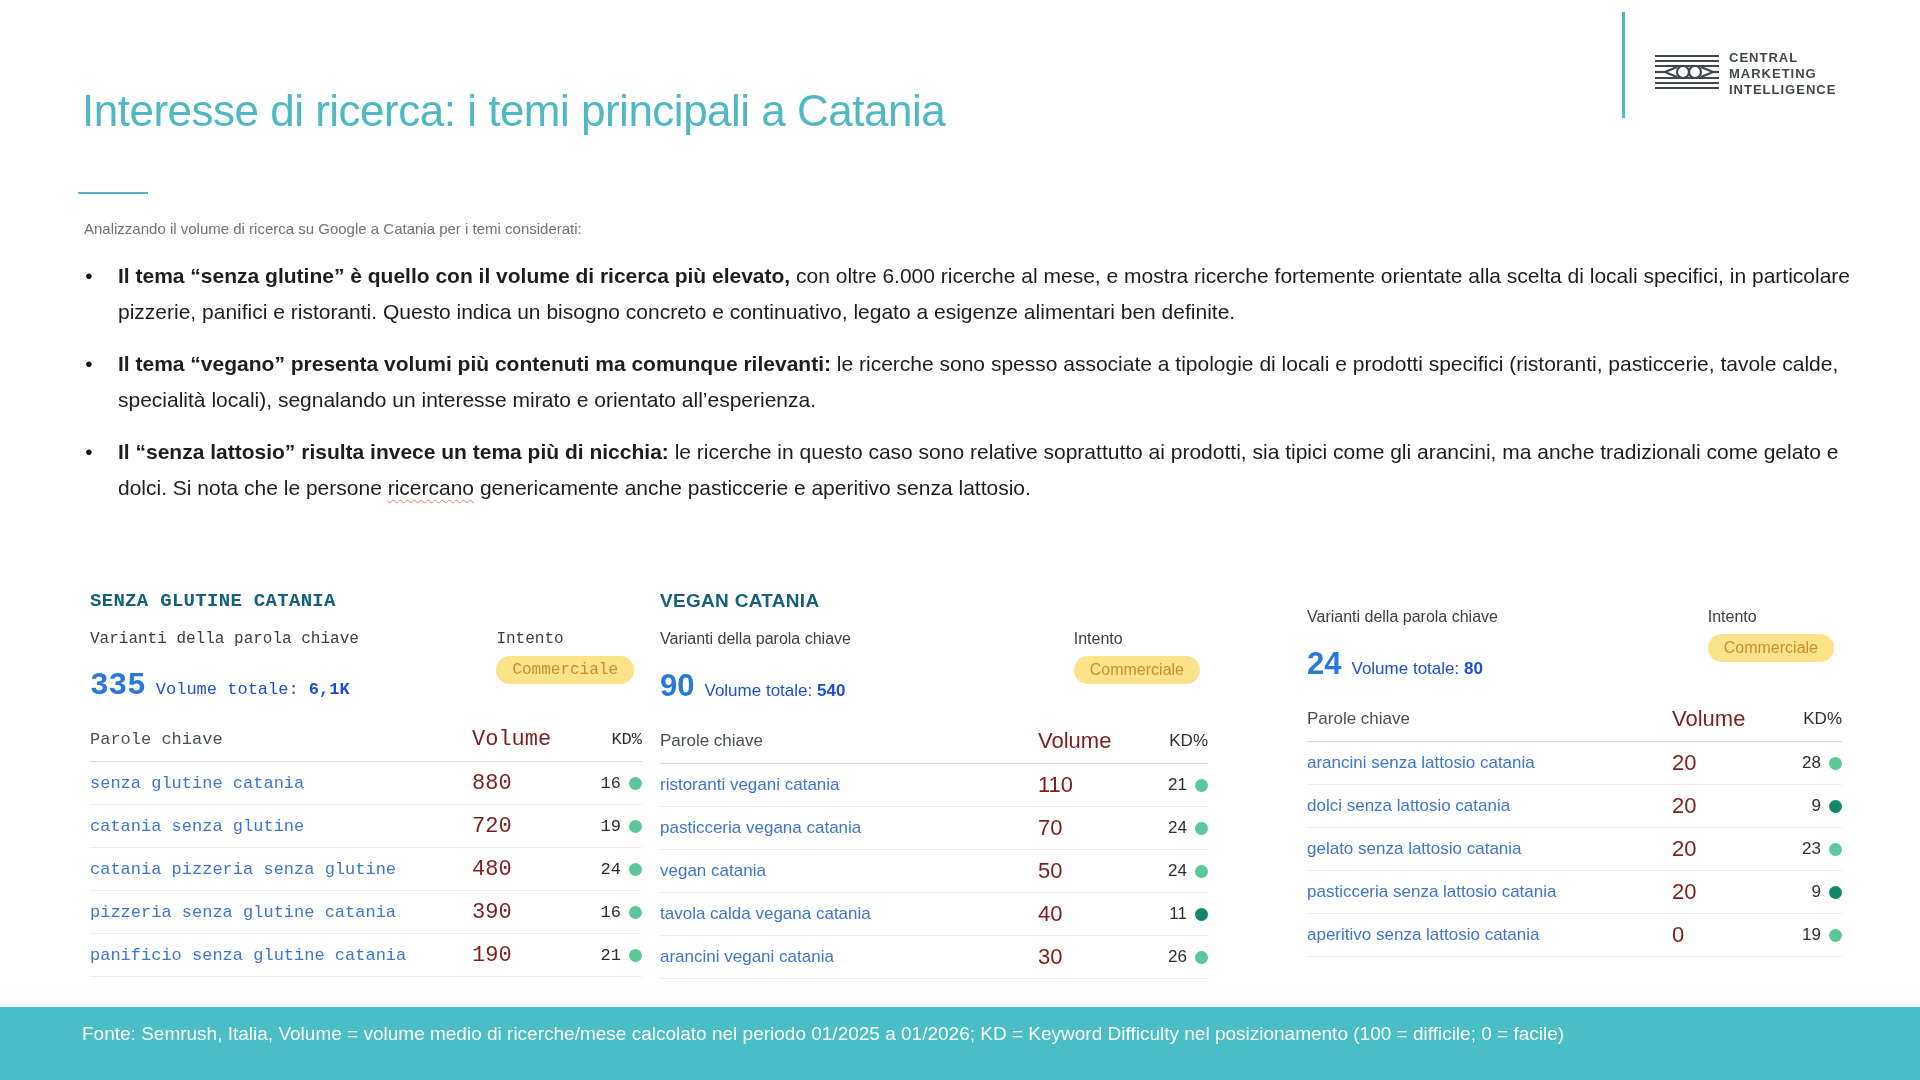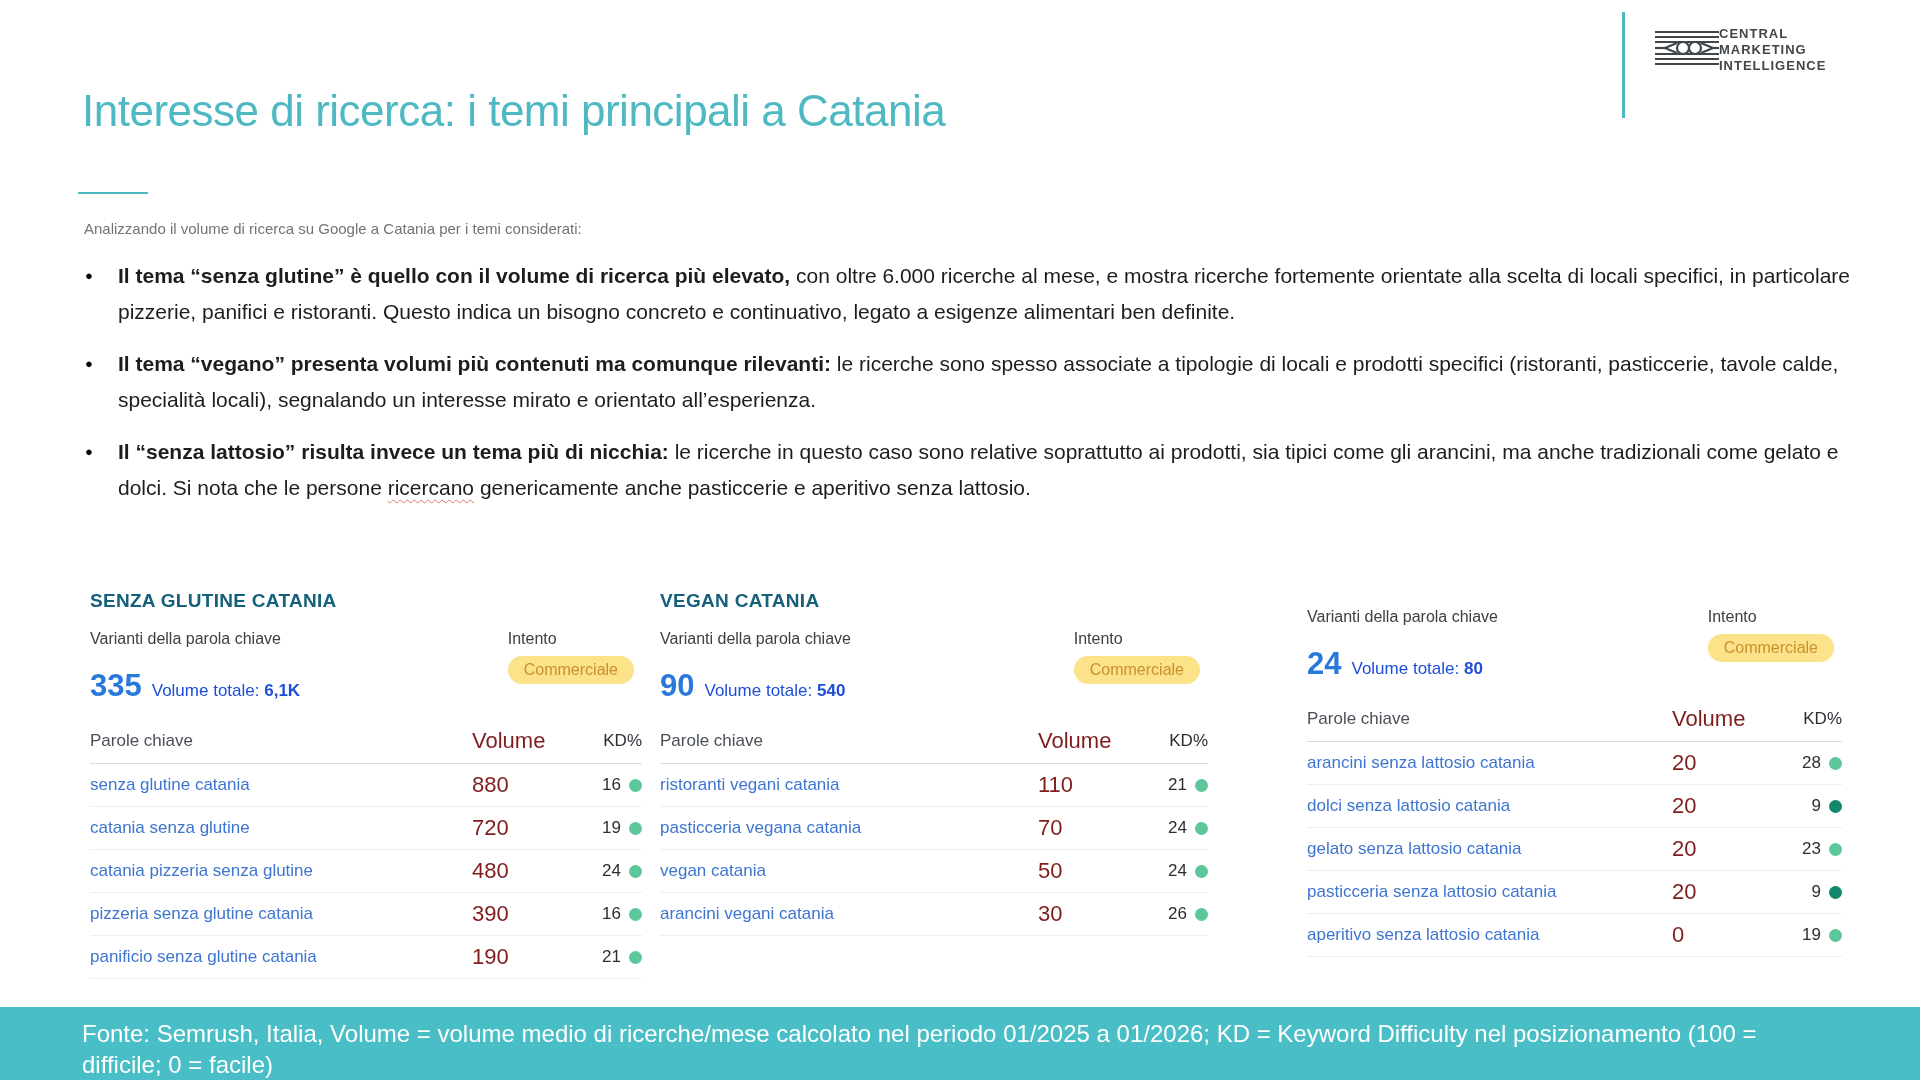--- a/index.html
+++ b/index.html
@@ -7,21 +7,21 @@
   body {
     position:relative;
     background:#ffffff;
     font-family:"Liberation Sans", sans-serif;
     color:#1d1d1f;
     overflow:hidden;
   }
 
   
   .logo-sep { position:absolute; left:1622px; top:12px; width:3px; height:106px; background:#4FB9C3; }
-  .logo { position:absolute; left:1655px; top:26px; display:flex; align-items:center; }
+  .logo { position:absolute; left:1655px; top:50px; display:flex; align-items:center; gap:10px; }
   .logo-text { display:flex; flex-direction:column; }
   .logo-text span {
     font-size:13px; font-weight:bold; letter-spacing:1px; line-height:16px; color:#41464b;
   }
   .slide-title {
     position:absolute; left:82px; top:86px;
     font-size:44px; font-weight:400; letter-spacing:-0.5px;
     color:#4FB9C3; white-space:nowrap;
   }
   .title-rule { position:absolute; left:78px; top:192px; width:70px; height:2px; background:#4FB9C3; }
@@ -50,21 +50,21 @@
     text-decoration:underline;
     text-decoration-style:wavy;
     text-decoration-color:#e07a6d;
     text-decoration-thickness:1px;
     text-underline-offset:4px;
   }
 
   
   .tables-row { position:absolute; top:590px; left:0; width:1920px; height:390px; }
   .kw-card { position:absolute; top:0; }
-  .kw-card.t0 { left:90px;  width:552px; }
+  .kw-card.t0 { left:90px;  width:552px;font-family:Liberation Mono, monospace; }
   .kw-card.t1 { left:660px; width:548px; }
   .kw-card.t2 { left:1307px; width:535px; }
 
   .kw-title { font-size:19px; font-weight:bold; color:#15607B; letter-spacing:0.3px; }
   .kw-meta { display:flex; justify-content:space-between; margin-top:18px; padding-right:8px; }
   .meta-label { font-size:16px; color:#3c4043; }
   .variants-line { display:flex; align-items:baseline; gap:10px; margin-top:20px; }
   .variants-count { font-size:31px; font-weight:bold; color:#2979DB; }
   .volume-total-label { font-size:17px; color:#1d4ed8; }
   .volume-total-value { font-weight:bold; }
@@ -90,21 +90,21 @@
   .col-kd { width:80px; display:flex; justify-content:flex-end; align-items:center; gap:8px; font-size:17px; color:#2b2e33; }
   .kd-dot { width:13px; height:13px; border-radius:50%; background:#5CC79B; flex:none; }
 
   
   .footer-bar {
     position:absolute; left:0; top:1007px; width:1920px; height:73px;
     background:#49BEC6;
   }
   .footer-text {
     padding:11px 0 0 82px; max-width:1810px;
-    font-size:24px; line-height:31px; color:#ffffff;
+    font-size:19px; line-height:31px; color:#ffffff;
   }
 </style>
 </head>
 <body>
 
 <div class="logo-sep"></div>
 <div class="logo">
   <span>
     <svg width="64" height="40" viewBox="0 0 64 40" fill="none" stroke="#41464b" stroke-width="2.2">
       <line x1="0" y1="4" x2="64" y2="4"></line>
@@ -252,20 +252,28 @@
 
   <div class="kw-row">
     <span class="col-kw"><span class="kw-link">vegan catania</span></span>
     <span class="col-vol">50</span>
     <span class="col-kd">
               <span class="kd-val">24</span>
               <span class="kd-dot" style="background: rgb(92, 199, 155);"></span>
             </span>
   </div>
 
+  <div class="kw-row">
+    <span class="col-kw"><span class="kw-link">tavola calda vegana catania</span></span>
+    <span class="col-vol">40</span>
+    <span class="col-kd">
+              <span class="kd-val">11</span>
+              <span class="kd-dot" style="background: rgb(18, 135, 107);"></span>
+            </span>
+  </div>
 
   <div class="kw-row">
     <span class="col-kw"><span class="kw-link">arancini vegani catania</span></span>
     <span class="col-vol">30</span>
     <span class="col-kd">
               <span class="kd-val">26</span>
               <span class="kd-dot" style="background: rgb(92, 199, 155);"></span>
             </span>
   </div>
 </div>

